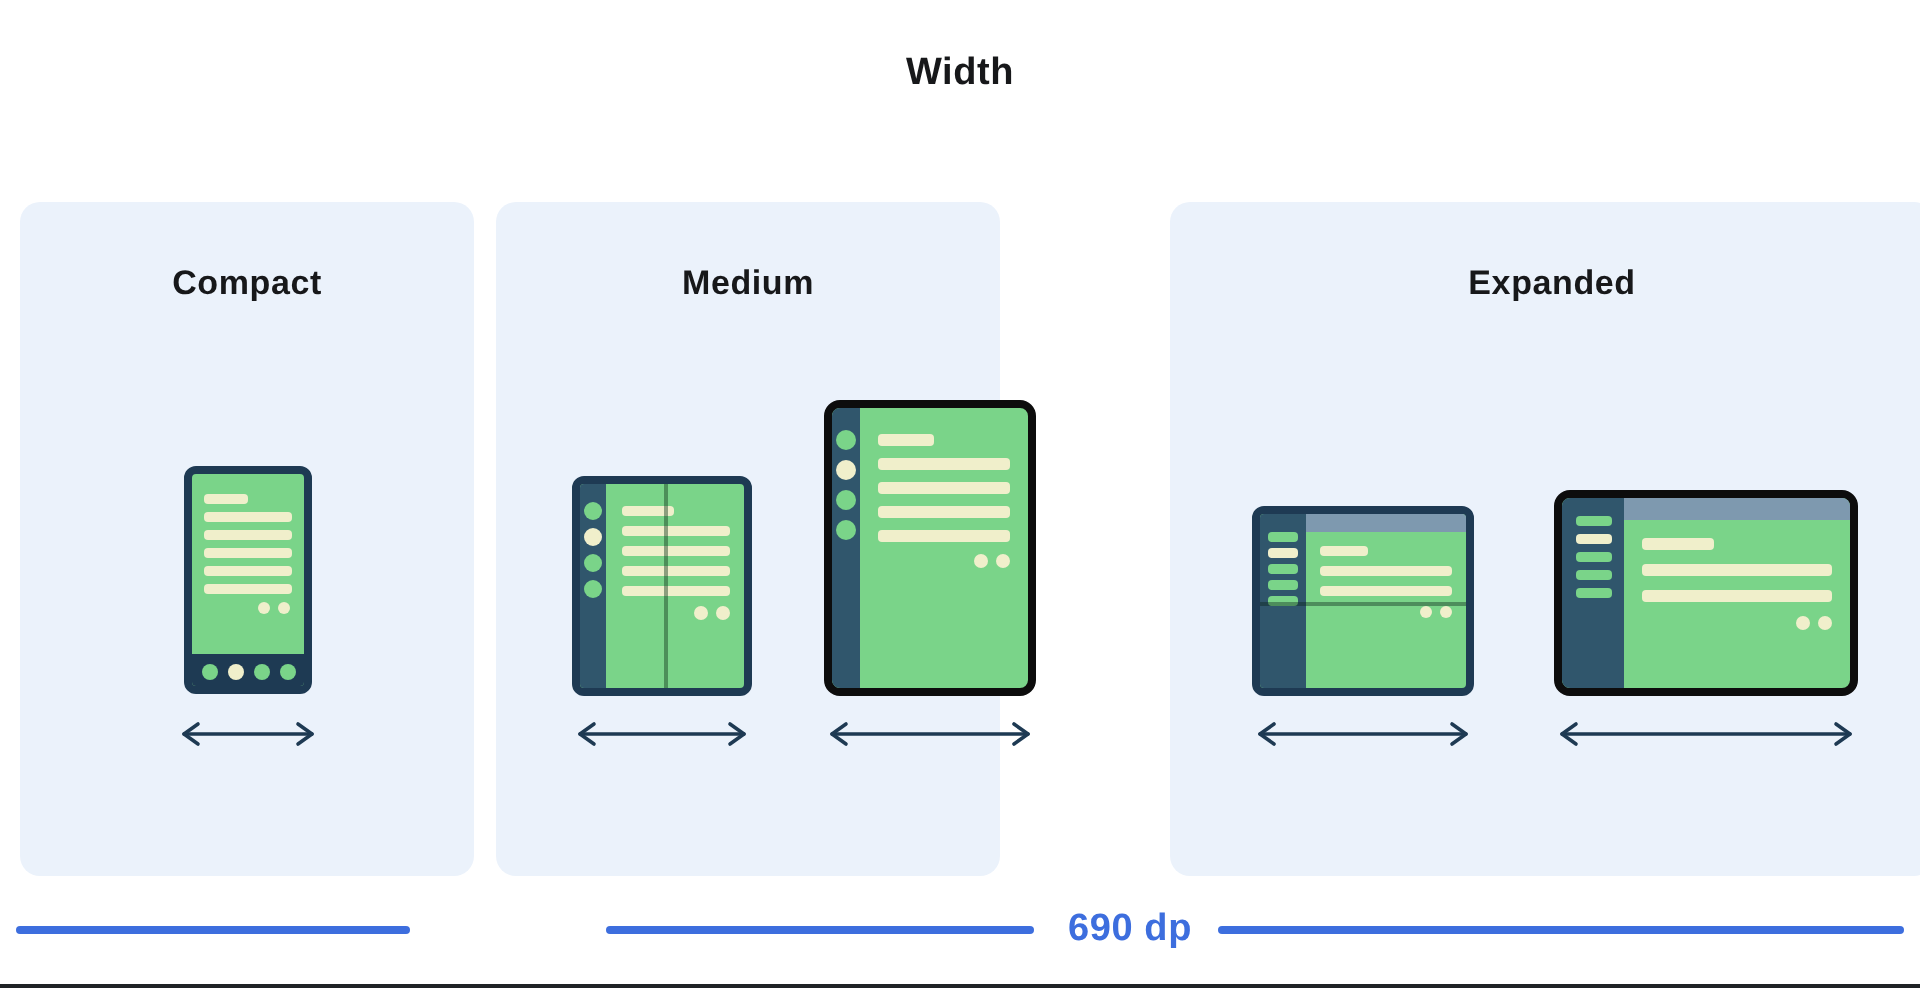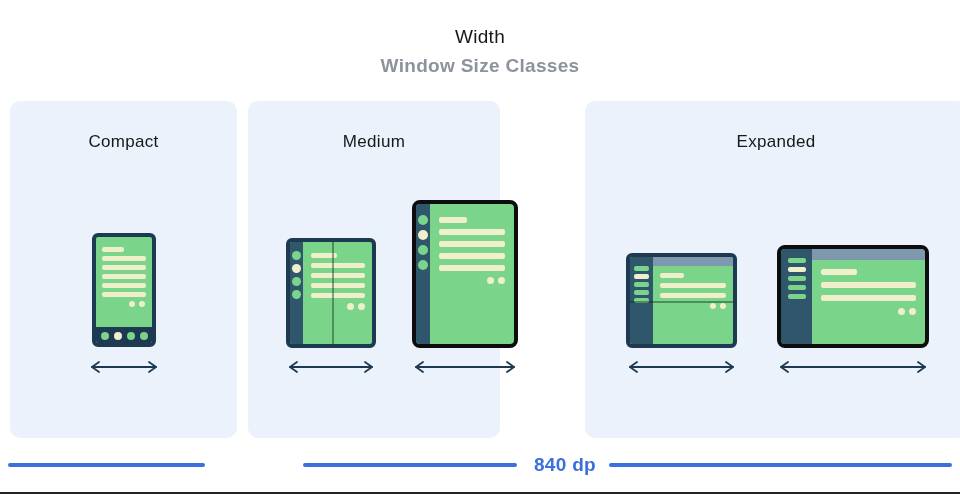--- a/index.html
+++ b/index.html
@@ -5,28 +5,28 @@
   :root{
     --accent:#3D6EDE; --panel-bg:#EBF2FB; --frame-navy:#1E3A53; --rail-navy:#30566C;
     --screen-green:#7AD489; --line-cream:#F0EFCB; --header-slate:#7E99AF;
     --title-black:#17181A; --subtitle-gray:#8D939C; --frame-black:#0D0D0D;
   }
   *{box-sizing:border-box;margin:0;padding:0}
   body{width:960px;height:494px;background:#fff;font-family:"Liberation Sans",sans-serif;overflow:hidden}
   .page{position:relative;width:960px;height:494px;background:#fff;border-bottom:2px solid #1F2326}
   
   .hdr{position:absolute;top:26px;left:0;width:960px;text-align:center}
-  .hdr .title{font-size:19px;font-weight:normal;color:var(--title-black);letter-spacing:.3px}
+  .hdr .title{font-size:19px;font-weight:bold;color:var(--title-black);letter-spacing:.3px}
   .hdr .subtitle{font-size:19px;font-weight:bold;color:var(--subtitle-gray);margin-top:7px;letter-spacing:.3px}
   
   .panel{position:absolute;top:101px;height:337px;background:var(--panel-bg);border-radius:10px}
   .panel-compact{left:10px;width:227px}
   .panel-medium{left:248px;width:252px}
   .panel-expanded{left:585px;width:382px}
-  .panel-label{position:absolute;top:31px;left:0;width:100%;text-align:center;font-size:17px;font-weight:normal;color:var(--title-black);letter-spacing:.3px}
+  .panel-label{position:absolute;top:31px;left:0;width:100%;text-align:center;font-size:17px;font-weight:bold;color:var(--title-black);letter-spacing:.3px}
   
   .device{position:absolute;background:var(--screen-green);display:flex;overflow:hidden}
   .navy-frame{border:4px solid var(--frame-navy);border-radius:6px}
   .black-frame{border:4px solid var(--frame-black);border-radius:8px}
   .rail{background:var(--rail-navy);display:flex;flex-direction:column;align-items:center;flex:none}
   .screen{flex:1;position:relative}
   .sline{background:var(--line-cream);border-radius:2px}
   .circ{border-radius:50%}
   .c-green{background:var(--screen-green)} .c-cream{background:var(--line-cream)}
   .dots{display:flex;justify-content:flex-end;gap:4px}
@@ -88,21 +88,20 @@
   .bp-label{position:absolute;top:454px;width:96px;text-align:center;font-size:19px;line-height:22px;font-weight:bold;color:var(--accent);letter-spacing:.3px}
   .bp-600{left:208px} .bp-840{left:517px}
 </style>
 </head>
 <body>
 
 <div class="page">
 
   <div class="hdr">
     <div class="title">Width</div>
-    <div class="subtitle">Window Size Classes</div>
   </div>
 
   <div class="panel panel-compact">
     <div class="panel-label">Compact</div>
 
     <div class="device phone">
       <div class="body">
         <div class="txt">
           <div class="sline t"></div>
           <div class="sline"></div>
@@ -256,16 +255,16 @@
       <svg width="152" height="16" viewBox="0 0 152 16">
           <path d="M4 8 H148"></path>
           <path d="M11 3 L4 8 L11 13"></path>
           <path d="M141 3 L148 8 L141 13"></path>
         </svg>
     </div>
   </div>
 
   <div class="ruler-seg seg1"></div>
   <div class="ruler-seg seg2"></div>
-  <div class="bp-label bp-840">840 dp</div>
+  <div class="bp-label bp-840">690 dp</div>
   <div class="ruler-seg seg3"></div>
 
 </div>
 
 </body></html>

